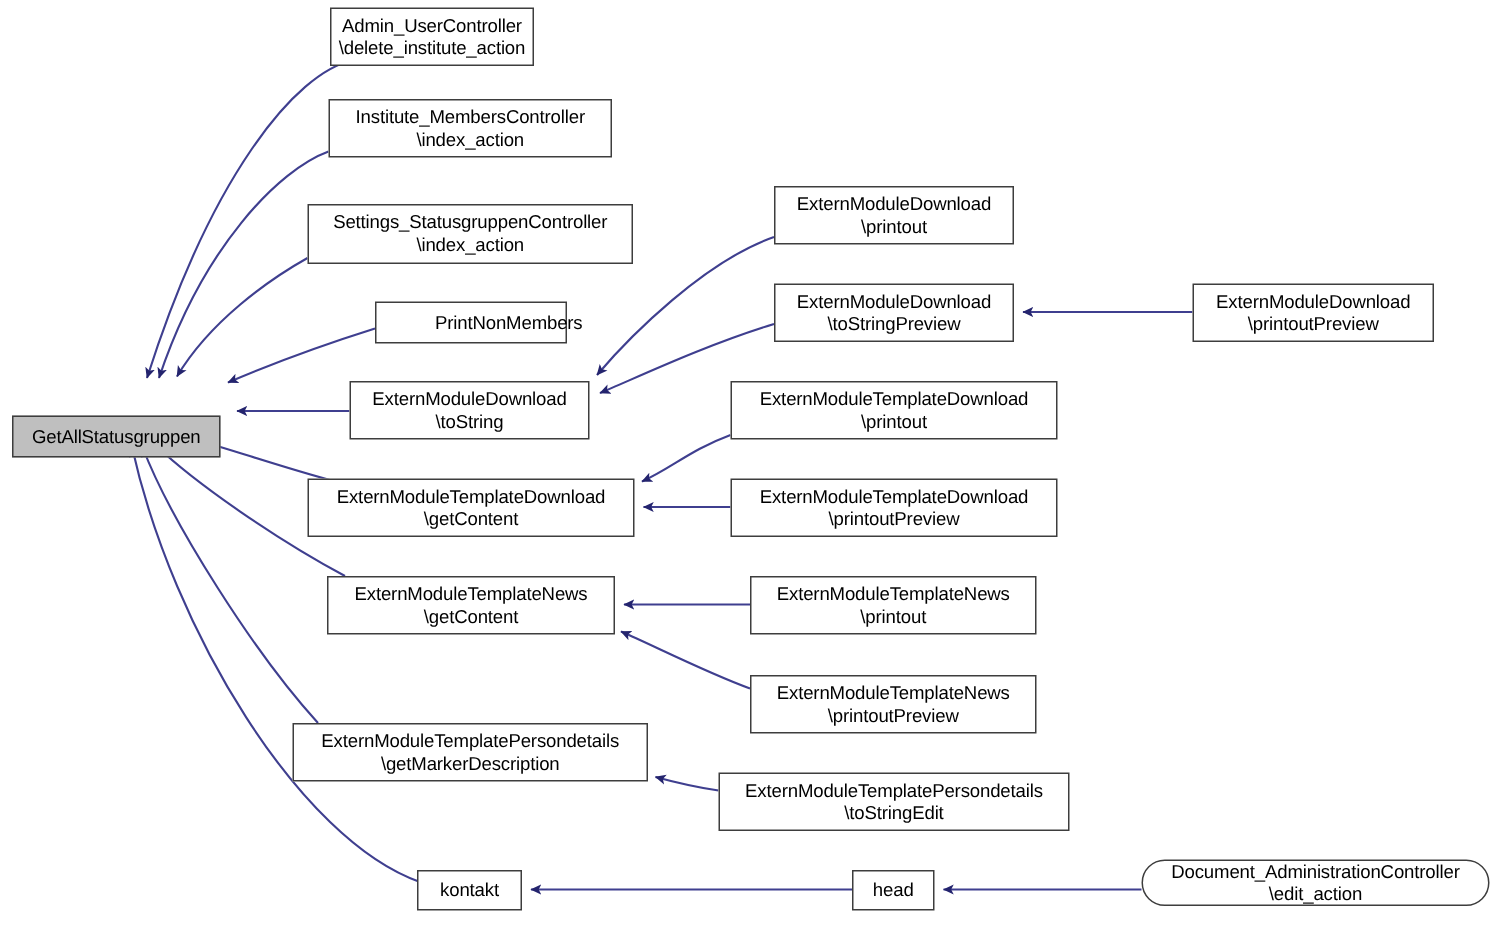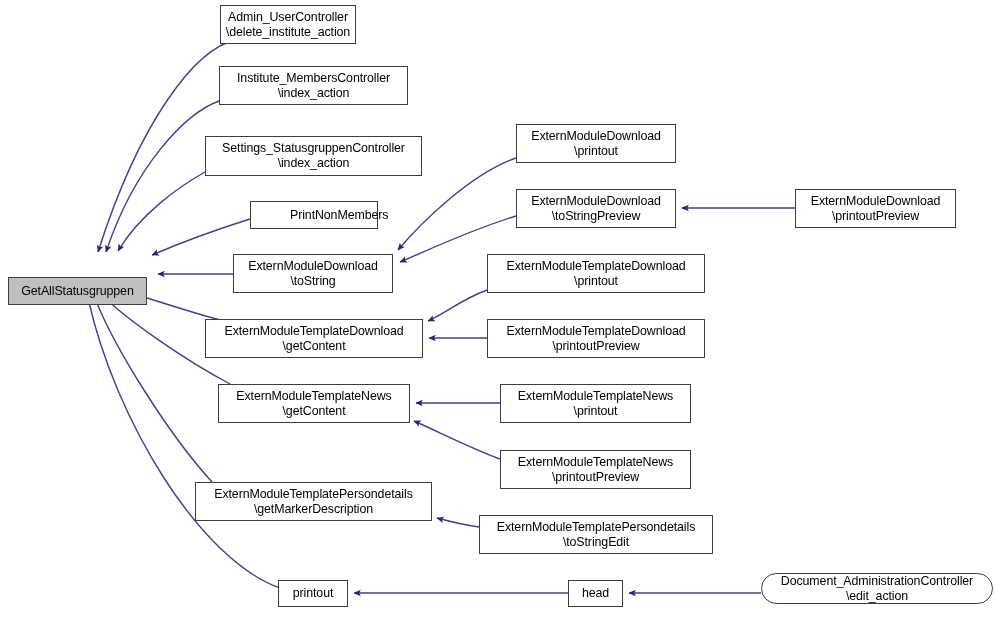--- a/index.html
+++ b/index.html
@@ -99,21 +99,21 @@
 \index_action</span></div>
       <div class="node" style="left: 250px; top: 201px; width: 128px; height: 28px; padding-left: 39px;"><span class="node-label">PrintNonMembers</span></div>
       <div class="node" style="left: 233px; top: 254px; width: 160px; height: 39px;"><span class="node-label">ExternModuleDownload
 \toString</span></div>
       <div class="node" style="left: 205px; top: 319px; width: 218px; height: 39px;"><span class="node-label">ExternModuleTemplateDownload
 \getContent</span></div>
       <div class="node" style="left: 218px; top: 384px; width: 192px; height: 39px;"><span class="node-label">ExternModuleTemplateNews
 \getContent</span></div>
       <div class="node" style="left: 195px; top: 482px; width: 237px; height: 39px;"><span class="node-label">ExternModuleTemplatePersondetails
 \getMarkerDescription</span></div>
-      <div class="node" style="left: 278px; top: 580px; width: 70px; height: 27px;"><span class="node-label">printout</span></div>
+      <div class="node" style="left: 278px; top: 580px; width: 70px; height: 27px;"><span class="node-label">kontakt</span></div>
       <div class="node" style="left: 516px; top: 124px; width: 160px; height: 39px;"><span class="node-label">ExternModuleDownload
 \printout</span></div>
       <div class="node" style="left: 516px; top: 189px; width: 160px; height: 39px;"><span class="node-label">ExternModuleDownload
 \toStringPreview</span></div>
       <div class="node" style="left: 487px; top: 254px; width: 218px; height: 39px;"><span class="node-label">ExternModuleTemplateDownload
 \printout</span></div>
       <div class="node" style="left: 487px; top: 319px; width: 218px; height: 39px;"><span class="node-label">ExternModuleTemplateDownload
 \printoutPreview</span></div>
       <div class="node" style="left: 500px; top: 384px; width: 191px; height: 39px;"><span class="node-label">ExternModuleTemplateNews
 \printout</span></div>

